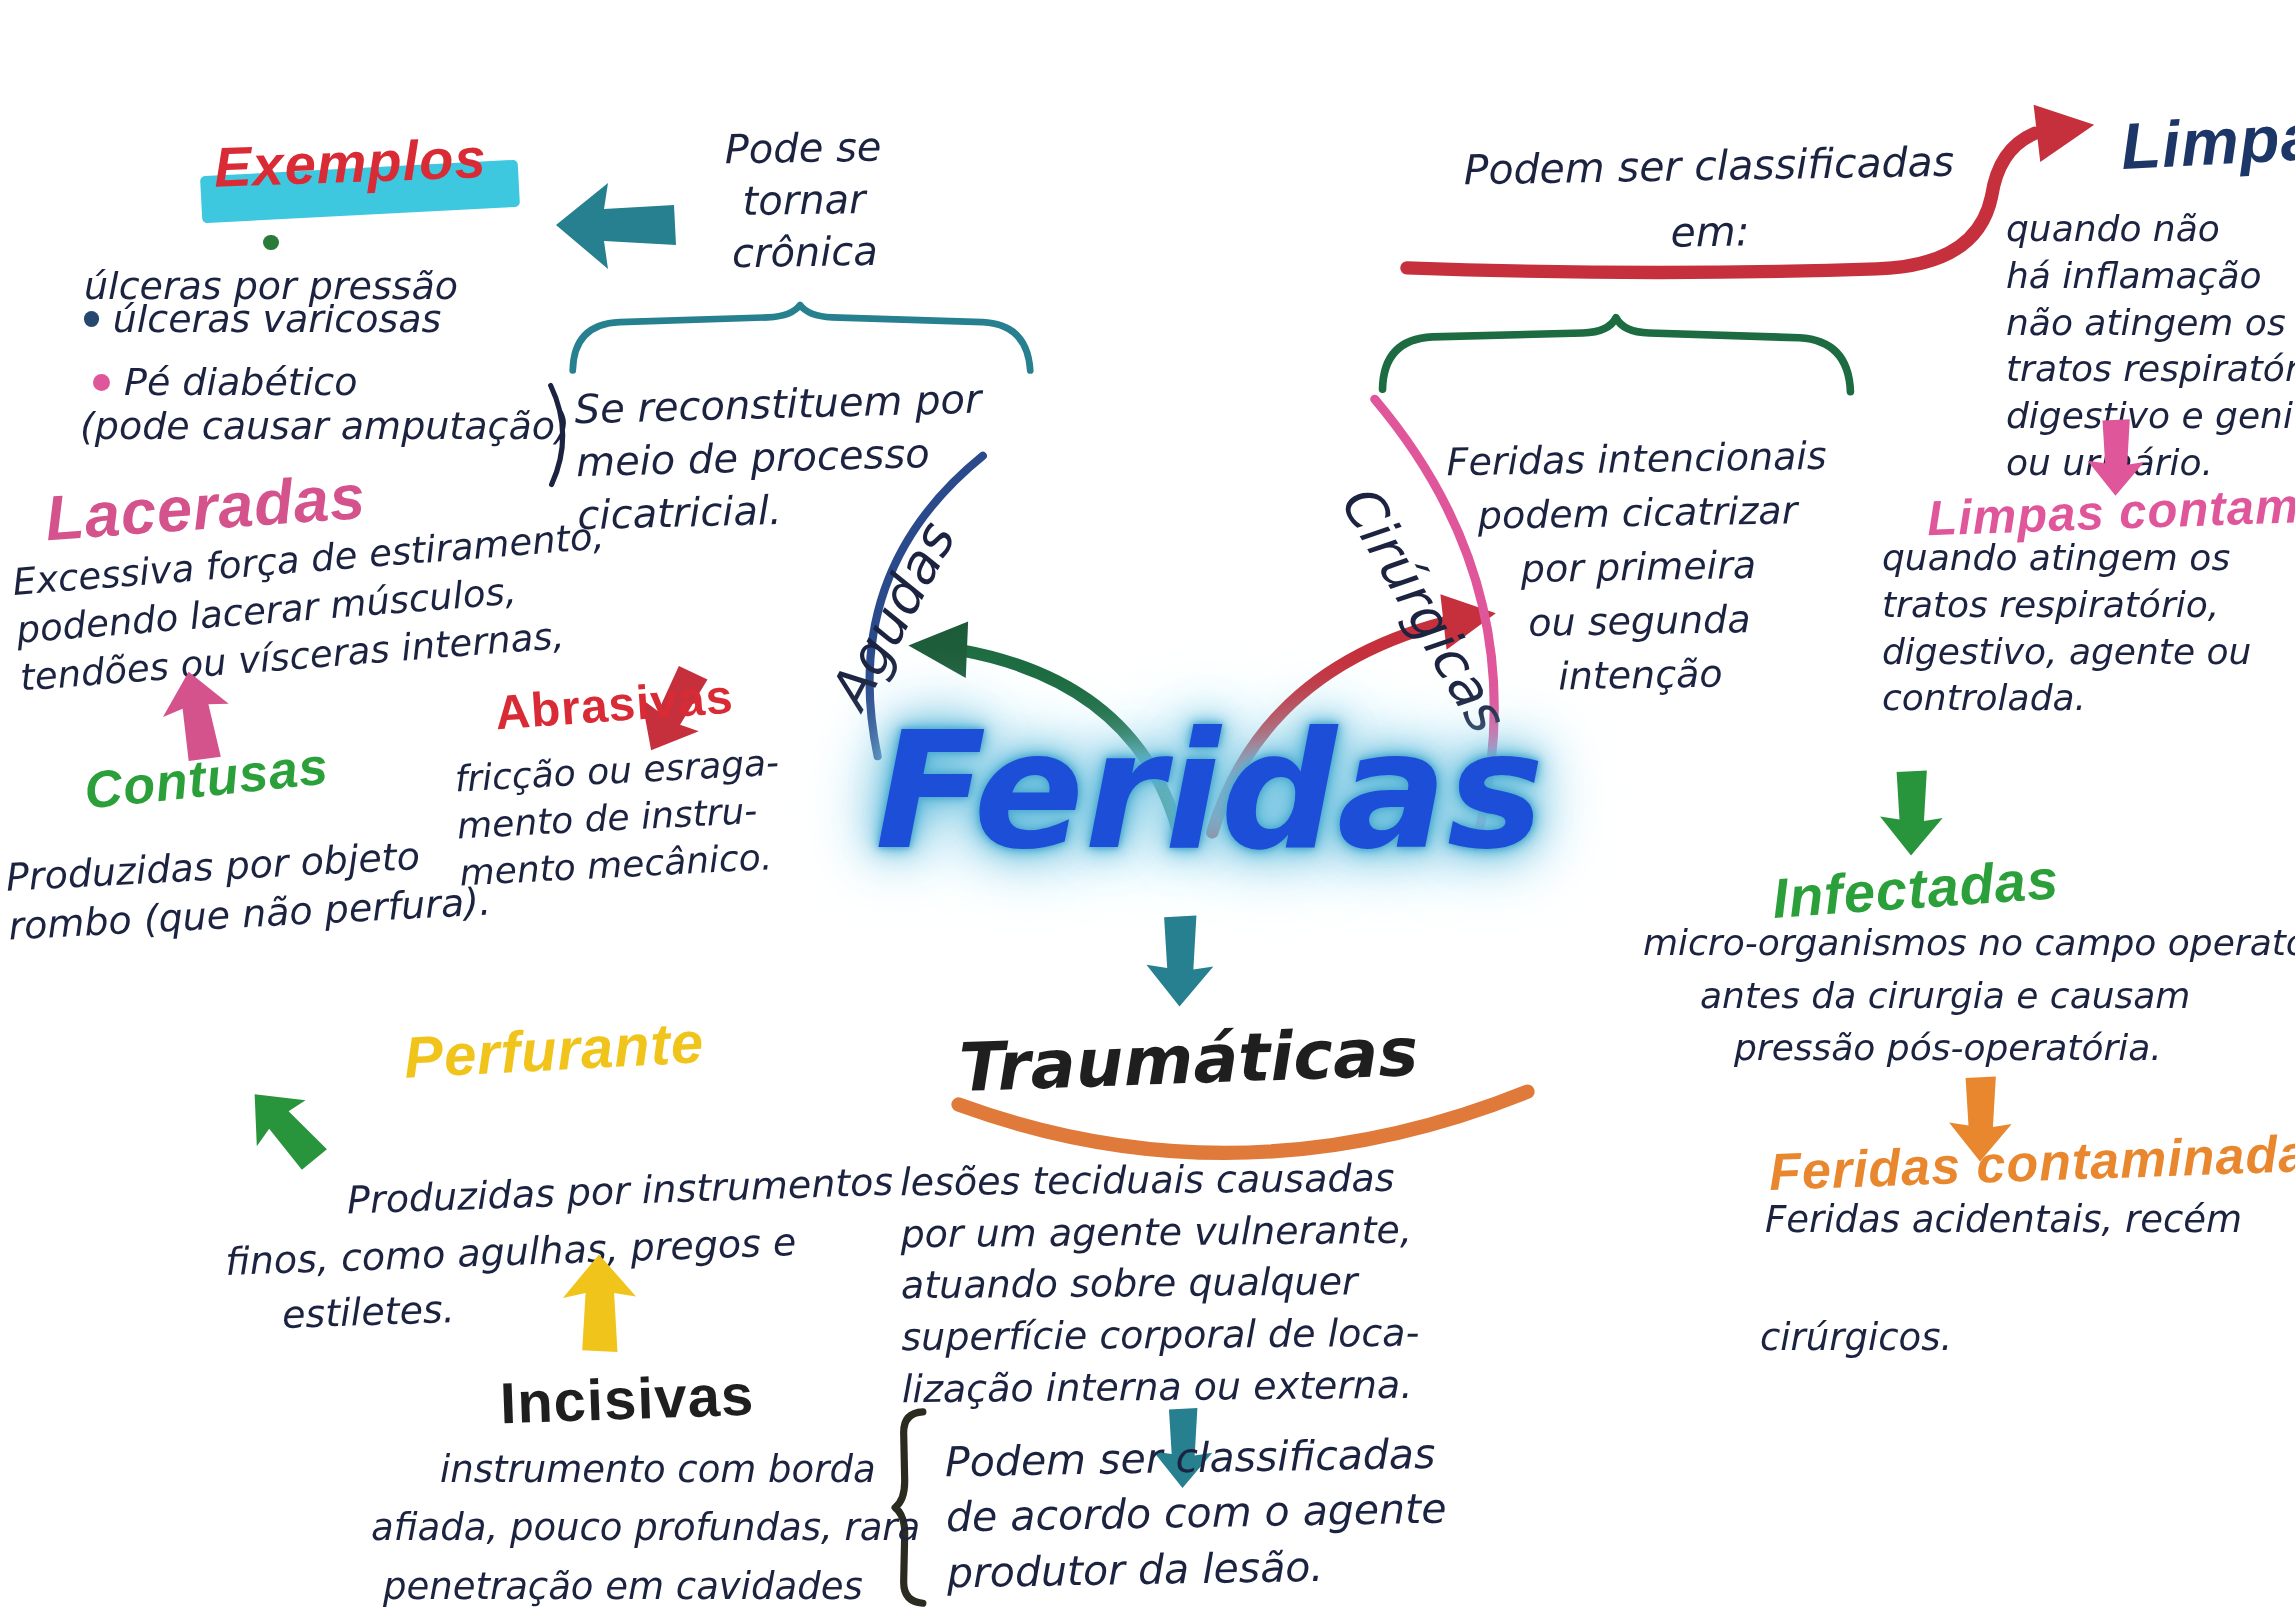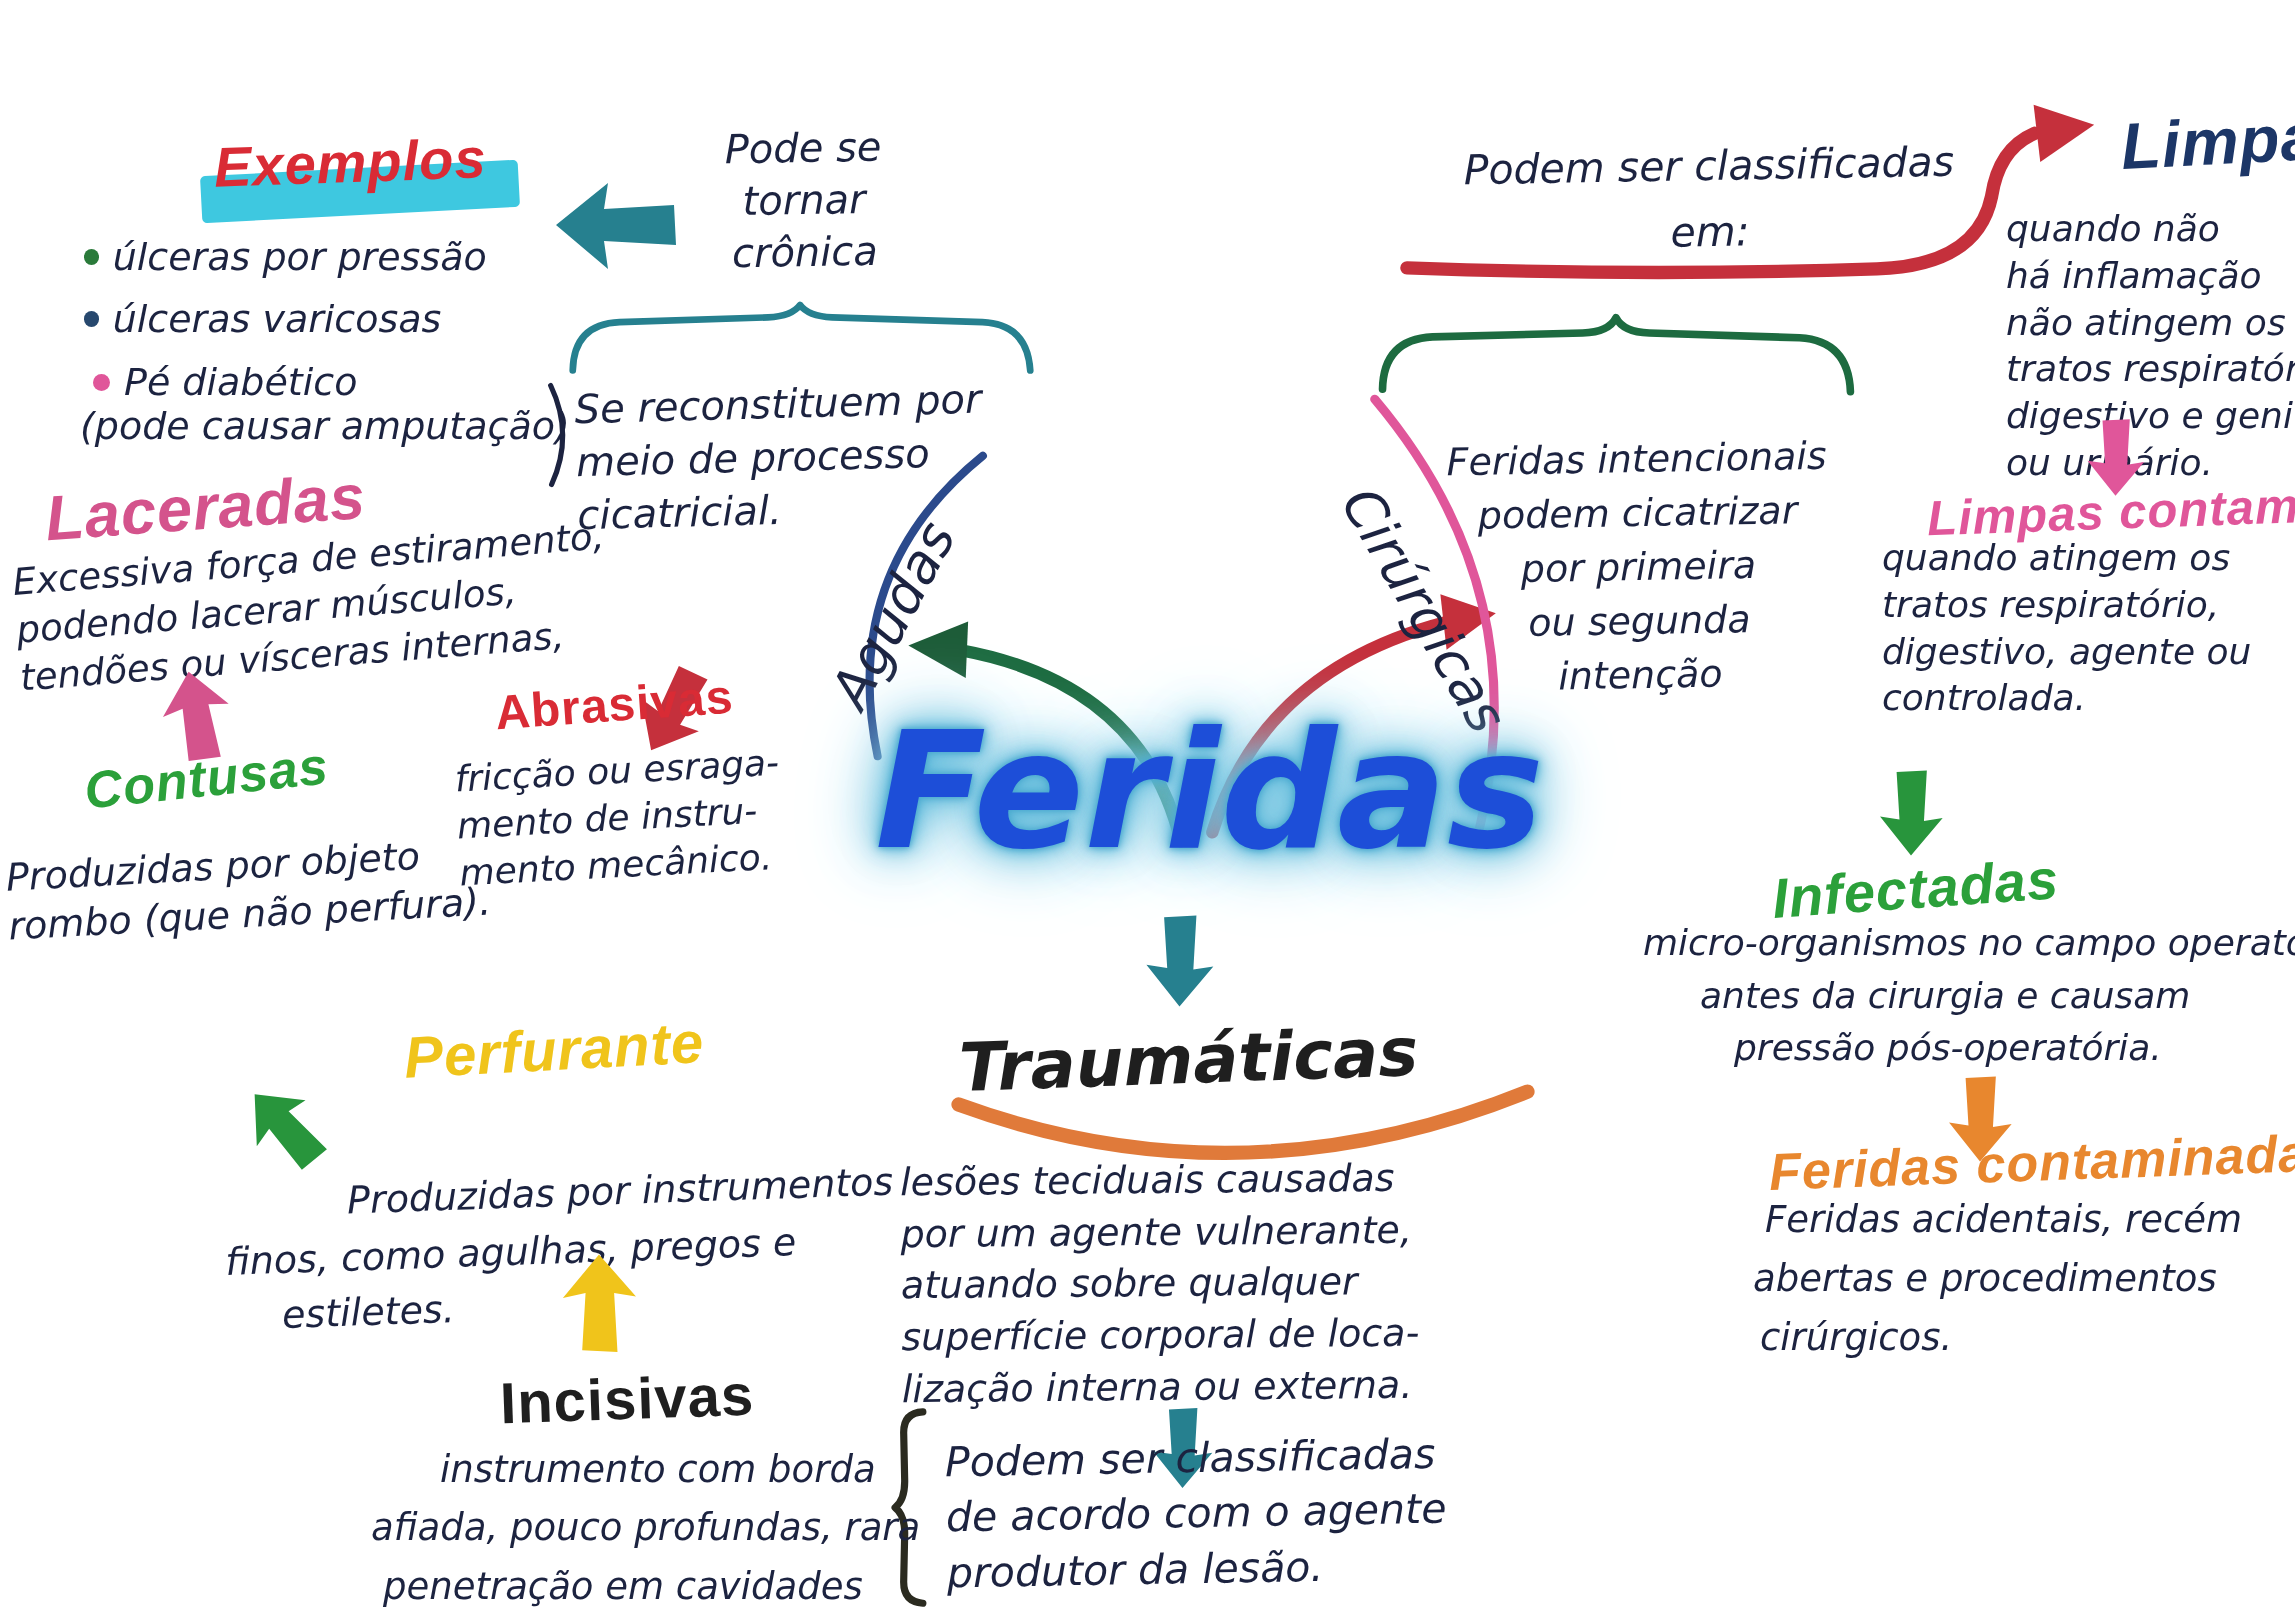--- a/index.html
+++ b/index.html
@@ -29,21 +29,21 @@
   }
 </style>
 </head>
 <body>
 
 <div id="canvas">
 
   <div class="abs" style="left:201px;top:168px;width:318px;height:47px;background:#3ec8e0;transform:rotate(-3deg);border-radius:4.8px;"></div>
   <div class="abs marker" style="left:214px;top:130px;font-size:56px;color:#d92b35;transform:rotate(-2deg);font-style:italic;">Exemplos</div>
 
-  <div class="abs hw" style="left:84px;top:235px;font-size:38px;display:flex;align-items:center;gap:13.4px;">
+  <div class="abs hw" style="left:84px;top:235px;font-size:38px;display:flex;align-items:center;gap:13.4px;flex-direction:column;">
     <span class="dot" style="width:15.3px;height:15.3px;background:#2a7a3a;"></span>
     <span>úlceras por pressão</span>
   </div>
   <div class="abs hw" style="left:84px;top:297px;font-size:38px;display:flex;align-items:center;gap:13.4px;">
     <span class="dot" style="width:15.3px;height:15.3px;background:#27486e;"></span>
     <span>úlceras varicosas</span>
   </div>
   <div class="abs hw" style="left:93px;top:360px;font-size:38px;display:flex;align-items:center;gap:14px;">
     <span class="dot" style="width:17px;height:17px;background:#e0569a;"></span>
     <span>Pé diabético</span>
@@ -216,17 +216,16 @@
   <div class="abs hw" style="left:1643px;top:922px;font-size:36px;">micro-organismos no campo operatório</div>
   <div class="abs hw" style="left:1700px;top:975px;font-size:36px;">antes da cirurgia e causam</div>
   <div class="abs hw" style="left:1734px;top:1027px;font-size:36px;">pressão pós-operatória.</div>
 
   <svg class="abs" style="left:1944px;top:1071px;" width="72" height="96" viewBox="0 0 100 130">
     <path class="c-orange" d="M30,8 L72,6 L68,76 L94,72 L50,124 L7,70 L34,74 Z"></path>
   </svg>
 
   <div class="abs marker" style="left:1769px;top:1132px;font-size:52px;color:#e8872e;transform:rotate(-2deg);font-style:italic;">Feridas contaminadas</div>
   <div class="abs hw" style="left:1765px;top:1198px;font-size:37px;">Feridas acidentais, recém</div>
-  <div class="abs hw" style="left:1753px;top:1257px;font-size:37px;">abertas e procedimentos</div>
   <div class="abs hw" style="left:1760px;top:1316px;font-size:37px;">cirúrgicos.</div>
 
 </div>
 
 
 </body></html>

